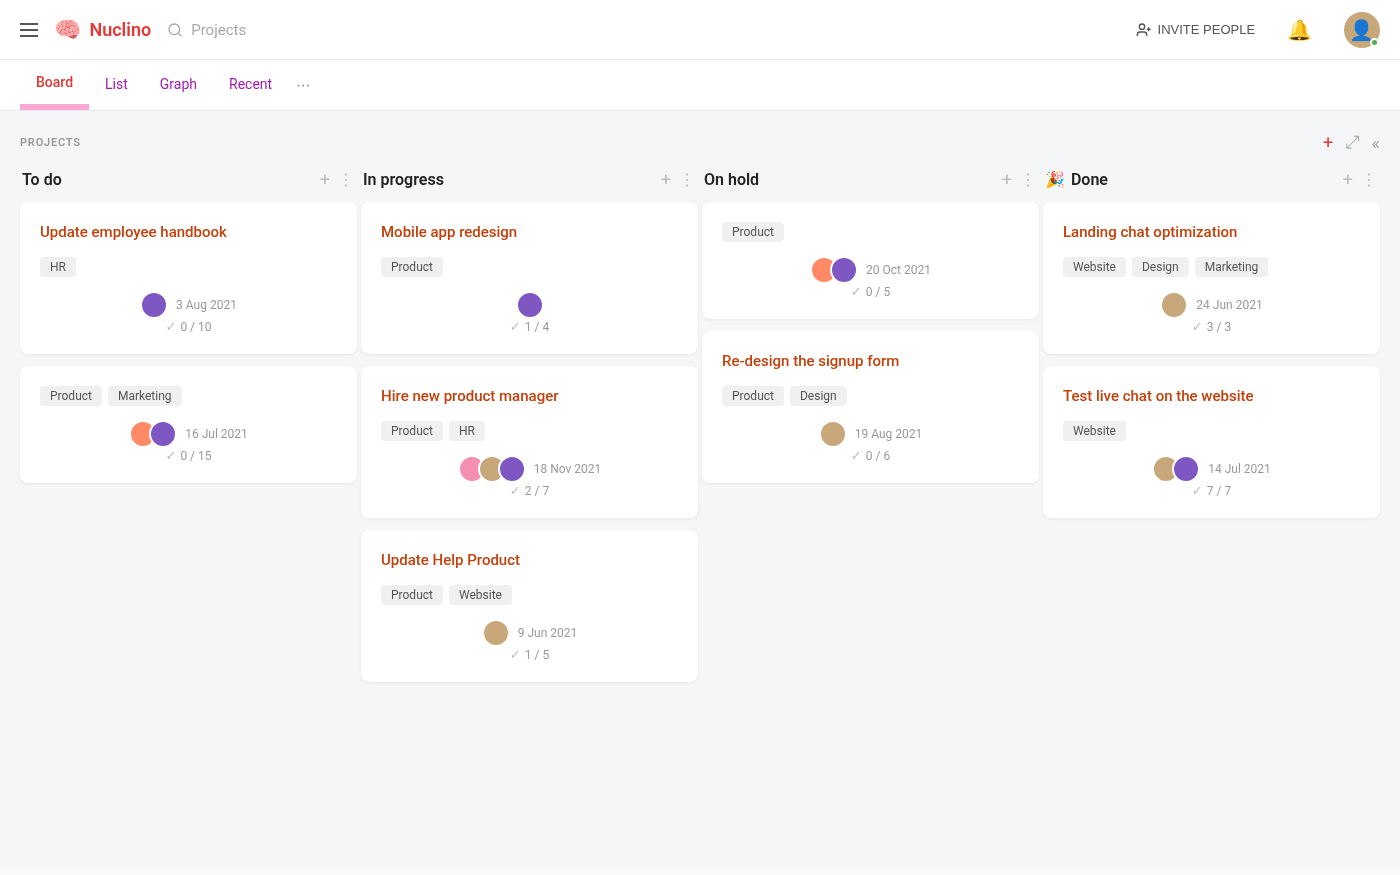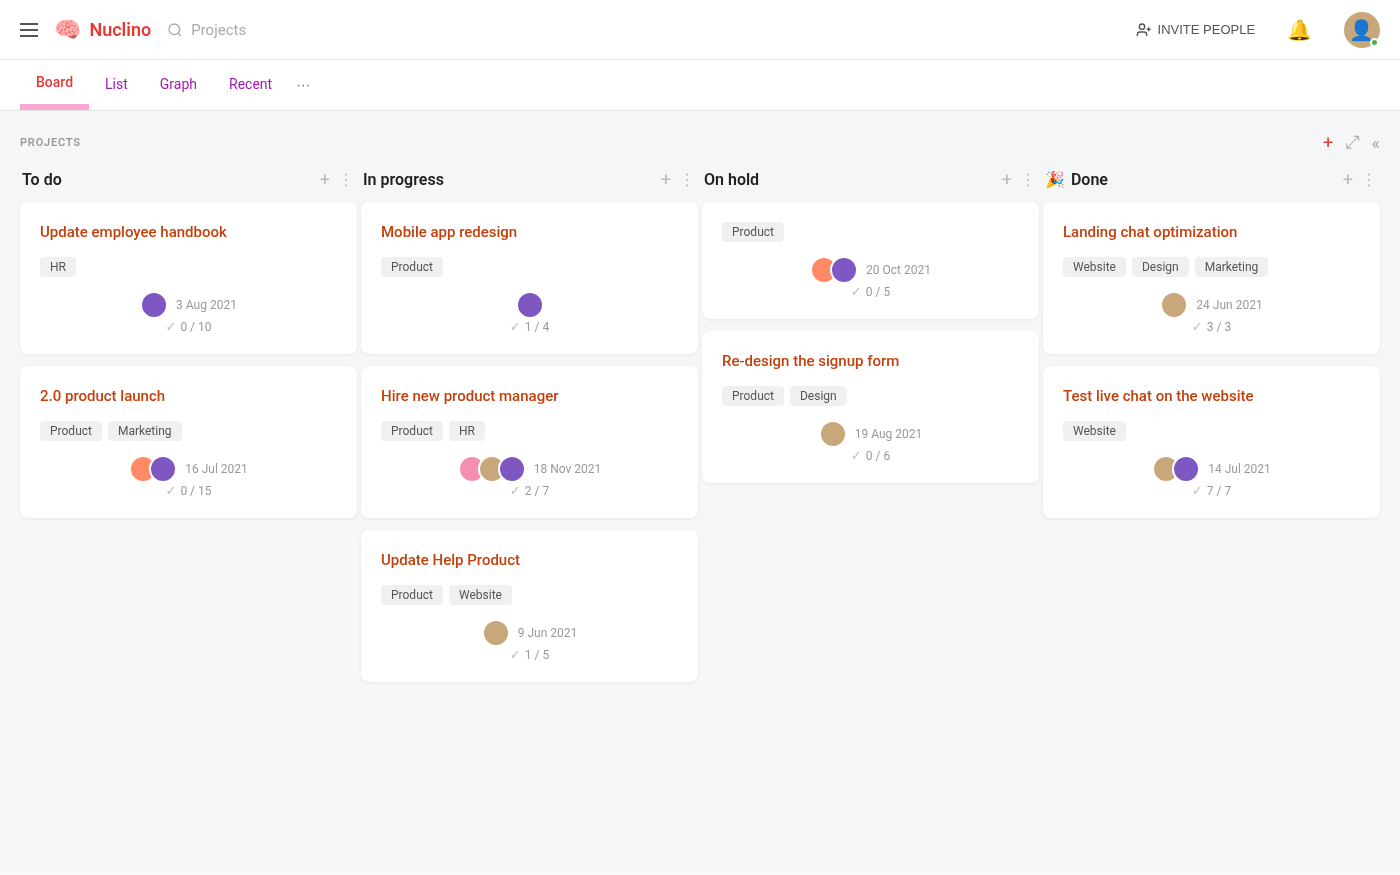--- a/index.html
+++ b/index.html
@@ -157,21 +157,20 @@
             <div class="card-meta-left">
               <div class="avatars-group">
                 <div class="avatar-sm" style="background: rgb(126, 87, 194);"></div>
               </div>
               <span class="card-date">3 Aug 2021</span>
             </div>
             <div class="card-checks"><span style="color:#bbb;font-size:13px;">✓</span> 0 / 10</div>
           </div>
         </div>
         <div class="card">
-          <div class="card-title">2.0 product launch</div>
           <div class="card-tags">
             <span class="tag">Product</span>
             <span class="tag">Marketing</span>
           </div>
           <div class="card-footer">
             <div class="card-meta-left">
               <div class="avatars-group">
                 <div class="avatar-sm" style="background: rgb(255, 138, 101);"></div>
                 <div class="avatar-sm" style="background: rgb(126, 87, 194);"></div>
               </div>

